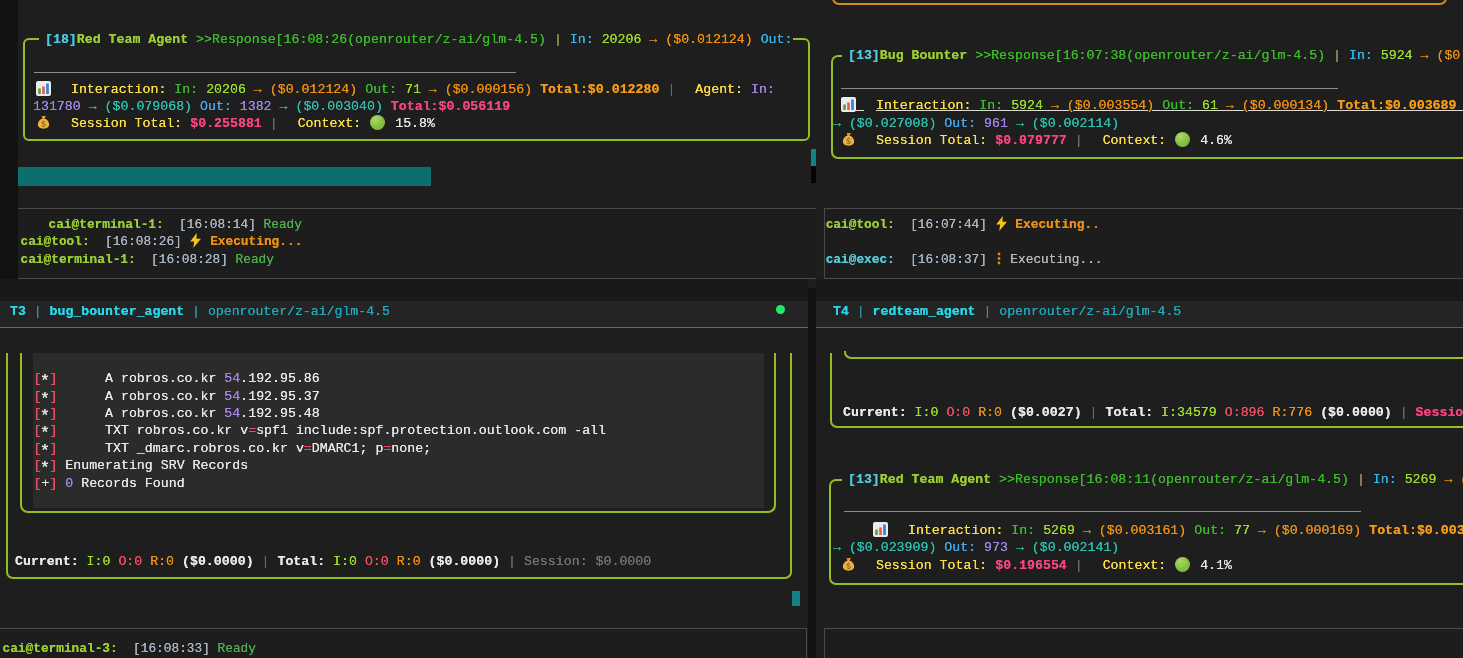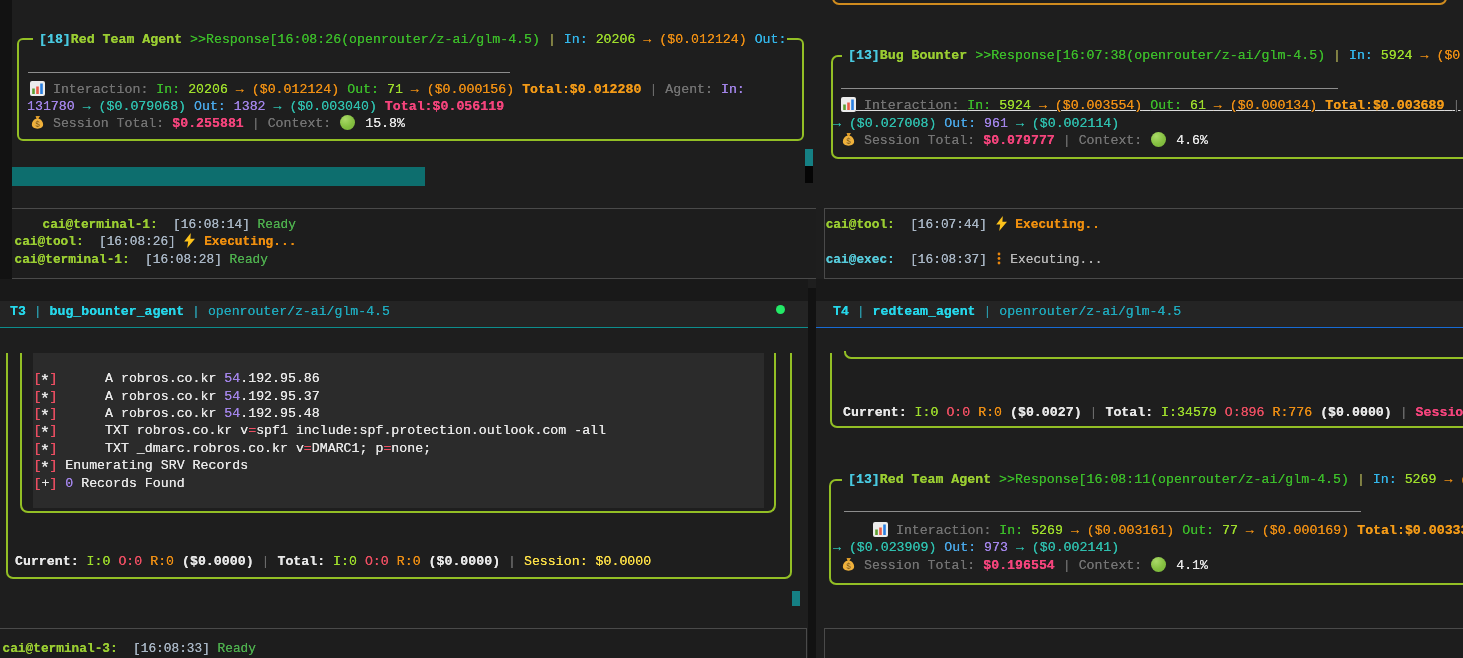--- a/index.html
+++ b/index.html
@@ -15,46 +15,46 @@
 .sep{position:absolute;height:1px;background:#8d8d8d;}
 .title{position:absolute;white-space:pre;font:13.25px/17px "Liberation Mono",monospace;background:#1e1e1e;padding:0 1px 0 6px;}
 .tbar{position:absolute;background:#242424;}
 .tbtx{position:absolute;white-space:pre;font:13.2px/17px "Liberation Mono",monospace;color:#26d7ea;}
 .ul{position:absolute;height:2px;}
 .g{color:#9edd2c;}
 .gb{color:#9acd32;font-weight:bold;}
 .gn{color:#3cbb2a;}
 .cy{color:#49c9e0;font-weight:bold;}
 .cy2{color:#33b6ea;}
-.sl{color:#737373;}
+.sl{color:#fde047;margin-left:12px;}
 .pu{color:#a284e8;}
 .te{color:#2fbfae;}
 .bl{color:#4aa8e8;}
 .o{color:#ee8f14;}
 .ob{color:#f29a18;font-weight:bold;}
 .pk{color:#f4447c;font-weight:bold;}
-.pk2{color:#fde047;}
+.pk2{color:#737373;}
 .gy{color:#6a6a6a;}
 .wh{color:#e8e8e8;}
 .whb{color:#e8e8e8;font-weight:bold;}
 .tm{color:#a9b7c6;}
 .rdy{color:#4eaf4e;}
 .cr{color:#ee4f63;}
 .exg{color:#ef8f0f;font-weight:bold;}
 .cyb{color:#56cada;font-weight:bold;}
 .olv{color:#99994d;}
 .mut{color:#b9b9b9;}
 .ast{display:inline-block;transform:translateY(2.5px) scale(1.3);}
 .dot{display:inline-block;width:15px;height:15px;border-radius:50%;background:radial-gradient(circle at 35% 28%,#aada68,#84bf40 55%,#79b23a);vertical-align:-3px;margin:0 2px 0 1px;}
 svg.em{vertical-align:-3px;}
 </style>
 </head>
 <body>
 
-<div class="pane" style="left:12px;top:0;width:808px;height:288px;">
+<div class="pane" style="left:18px;top:0;width:808px;height:288px;">
   <div class="box" style="left:5px;top:37.5px;width:783px;height:99.5px;border-radius:6px;"></div>
   <div class="title" style="left:21px;top:30.8px;"><span class="cy">[18]</span><span class="gb">Red Team Agent</span> <span class="gn">&gt;&gt;Response[16:08:26(openrouter/z-ai/glm-4.5)</span> <span class="olv">|</span> <span class="cy2">In:</span> <span class="g">20206</span> <span class="o">→ ($0.012124)</span> <span class="cy2">Out:</span></div>
   <div class="sep" style="left:16px;top:72px;width:482px;"></div>
   <div class="ln" style="left:18px;top:80.5px;"><svg class="em" width="15" height="15" viewBox="0 0 15 15">
         <rect width="15" height="15" rx="2" fill="#ececec"></rect>
         <rect x="2.2" y="7.5" width="2.6" height="5.5" fill="#5c9e31"></rect>
         <rect x="6.2" y="5.5" width="2.6" height="7.5" fill="#ea5a47"></rect>
         <rect x="10.2" y="2.5" width="2.6" height="10.5" fill="#2a7fe0"></rect>
       </svg> <span class="sl">Interaction:</span> <span class="gn">In:</span> <span class="g">20206</span> <span class="o">→ ($0.012124)</span> <span class="gn">Out:</span> <span class="g">71</span> <span class="o">→ ($0.000156)</span> <span class="ob">Total:$0.012280</span> <span class="gy">|</span> <span class="sl">Agent:</span> <span class="pu">In:</span></div>
   <div class="ln" style="left:15px;top:97.9px;"><span class="pu">131780</span> <span class="te">→ ($0.079068)</span> <span class="bl">Out:</span> <span class="pu">1382</span> <span class="te">→ ($0.003040)</span> <span class="pk">Total:$0.056119</span></div>

